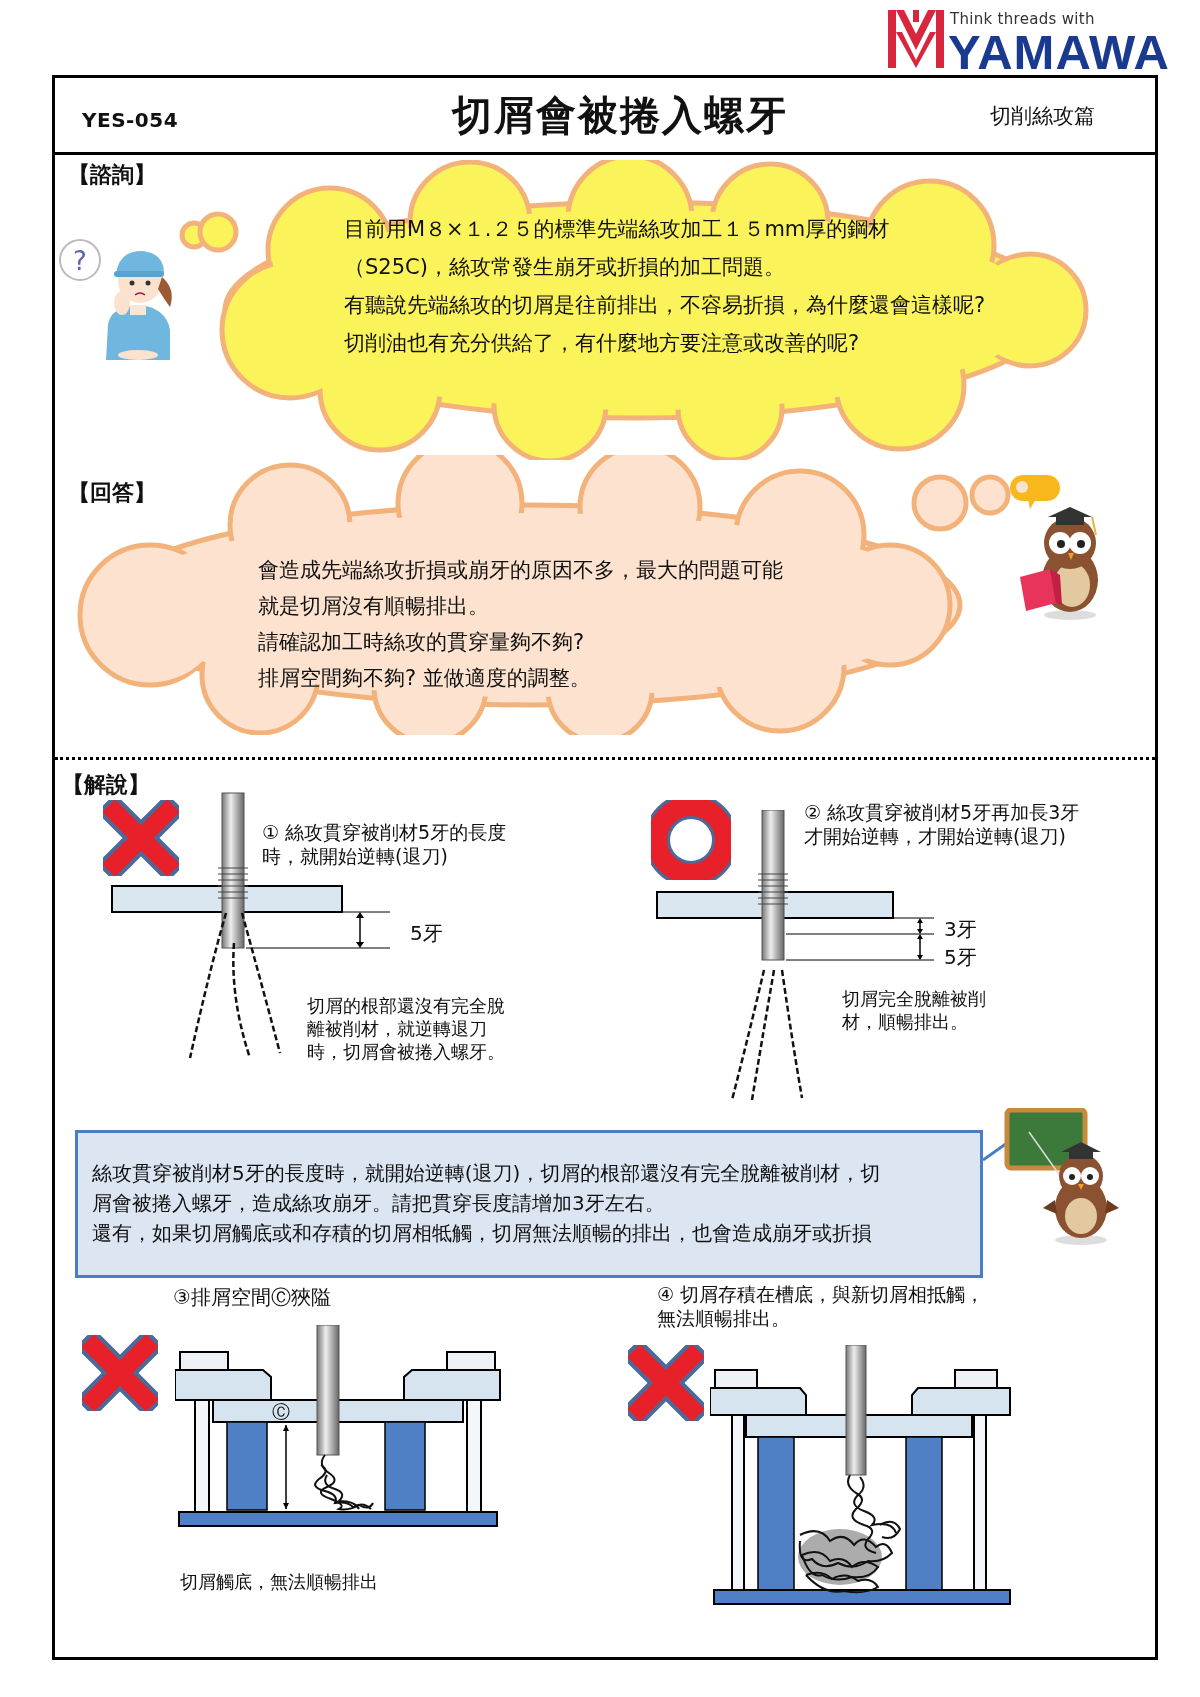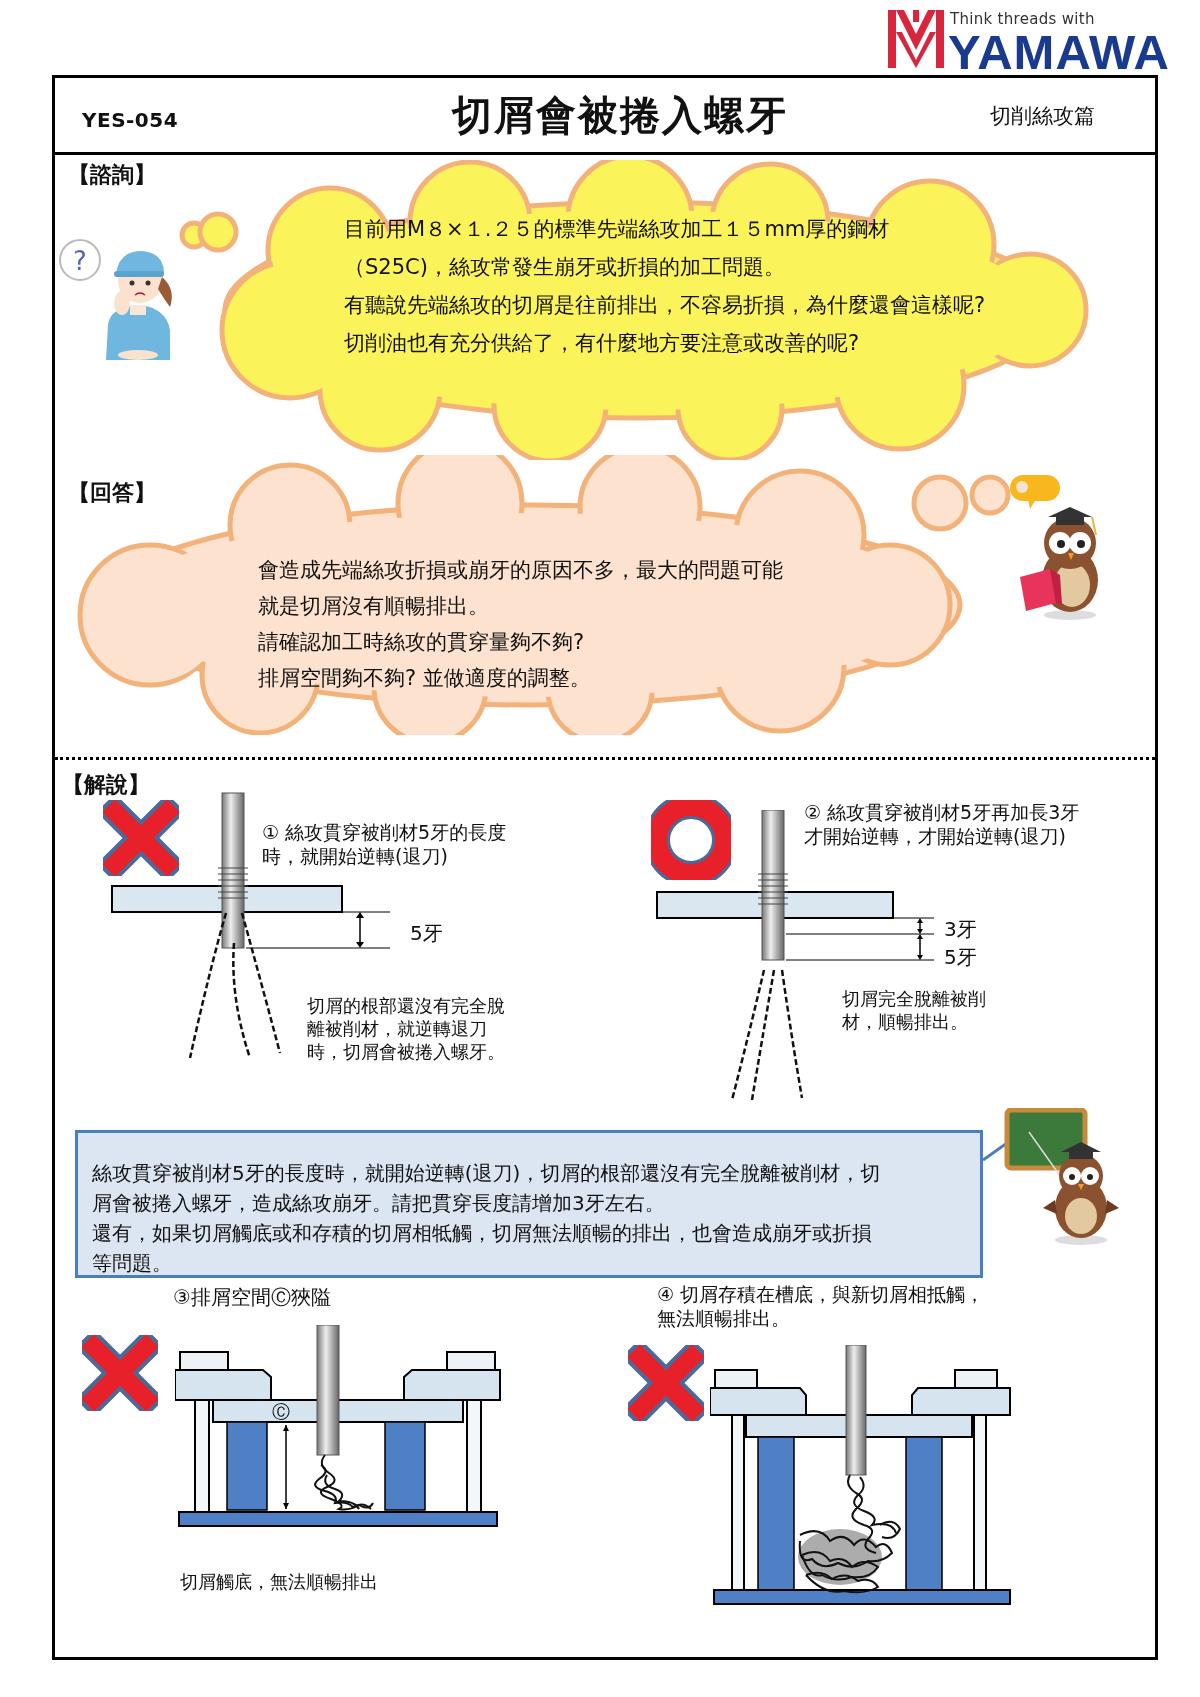--- a/index.html
+++ b/index.html
@@ -282,21 +282,20 @@
 </div>
 <div class="abs caption-sm" style="left:842px; top:987px;">
   <div>切屑完全脫離被削</div>
   <div>材，順暢排出。</div>
 </div>
 
 <div class="abs summary-box">
   <div>絲攻貫穿被削材5牙的長度時，就開始逆轉(退刀)，切屑的根部還沒有完全脫離被削材，切</div>
   <div>屑會被捲入螺牙，造成絲攻崩牙。請把貫穿長度請增加3牙左右。</div>
   <div>還有，如果切屑觸底或和存積的切屑相牴觸，切屑無法順暢的排出，也會造成崩牙或折損</div>
-  <div>等問題。</div>
 </div>
 <svg class="abs" style="left:983px; top:1108px;" width="180" height="140" viewBox="0 0 180 140">
   <line x1="0" y1="52" x2="34" y2="28" stroke="#4a7ec4" stroke-width="3"></line>
   <rect x="24" y="2" width="78" height="58" rx="4" fill="#3b7a3b" stroke="#c58a3a" stroke-width="5"></rect>
   <line x1="46" y1="24" x2="80" y2="72" stroke="#ddd" stroke-width="1.5"></line>
   <ellipse cx="98" cy="132" rx="26" ry="5" fill="#ddd"></ellipse>
   <ellipse cx="98" cy="100" rx="26" ry="30" fill="#8a5230"></ellipse>
   <ellipse cx="98" cy="108" rx="16" ry="18" fill="#e3c9a0"></ellipse>
   <circle cx="98" cy="68" r="22" fill="#8a5230"></circle>
   <circle cx="89" cy="68" r="9" fill="#fff"></circle>

